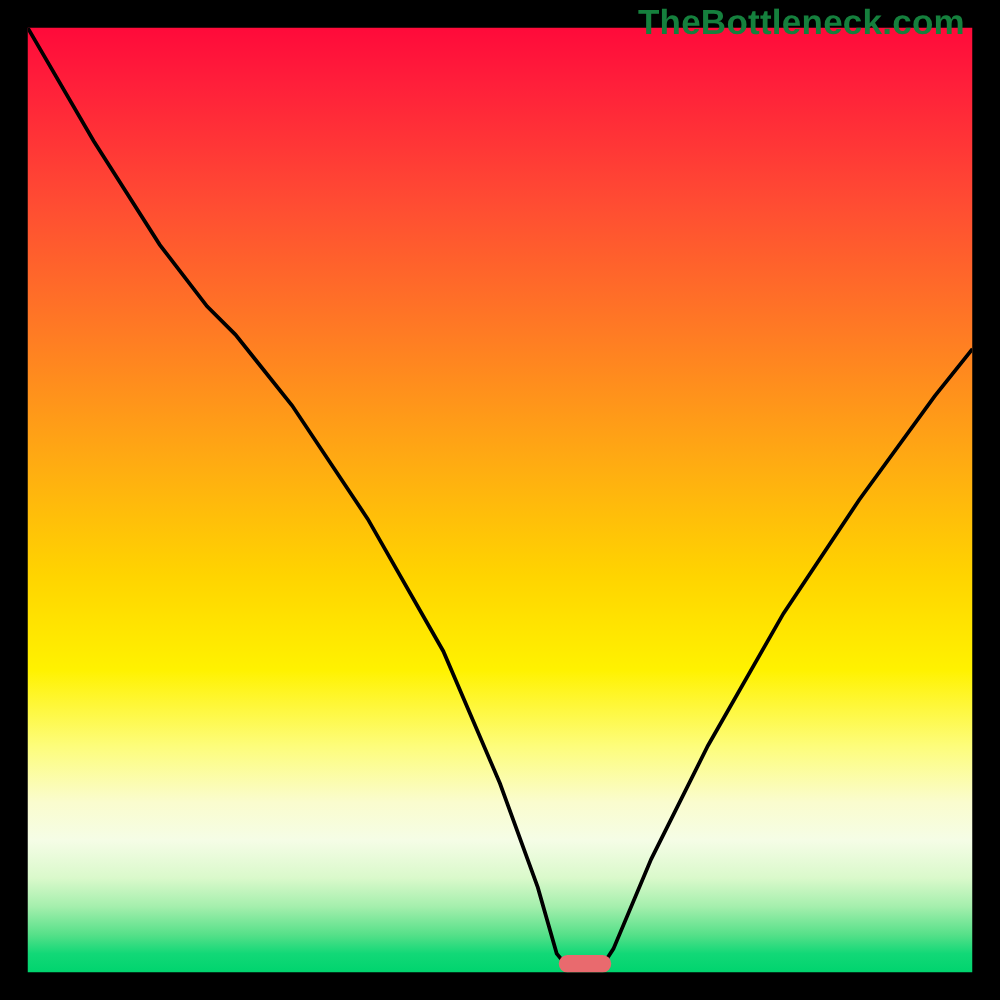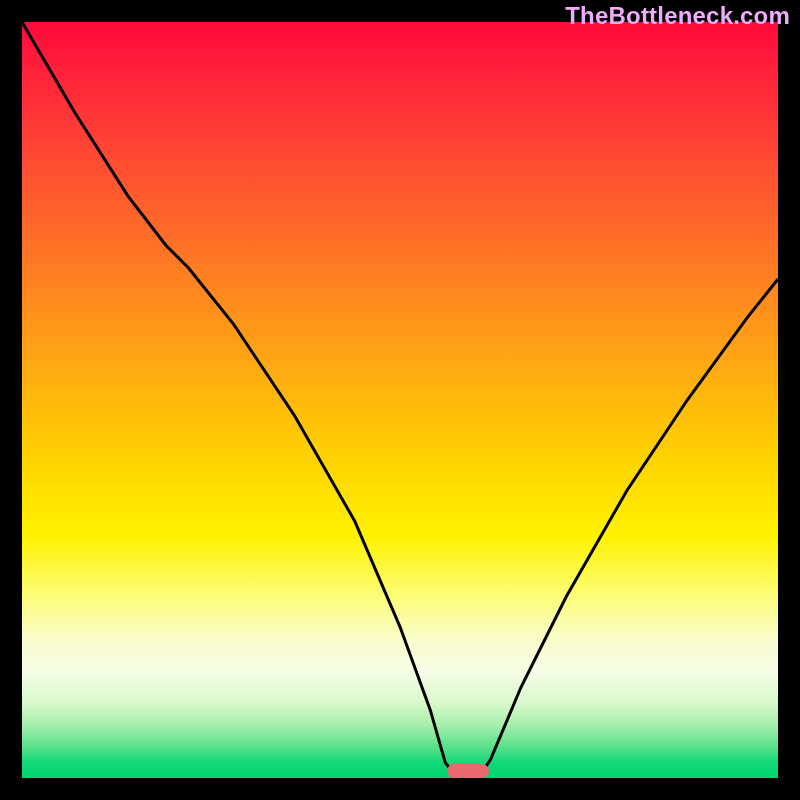--- a/index.html
+++ b/index.html
@@ -15,23 +15,23 @@
     position: absolute;
     left: 0;
     top: 0;
     width: 800px;
     height: 800px;
     background: #000;
   }
   .watermark {
     position: absolute;
     top: 2px;
-    right: 10px;
-    color: #f0abfc;
-    font-size: 24px;
+    right: 28px;
+    color: #15803d;
+    font-size: 28px;
     font-weight: 600;
     letter-spacing: 0.2px;
     z-index: 50;
   }
   .plot-area {
     position: absolute;
     left: 22px;
     top: 22px;
     width: 756px;
     height: 756px;

